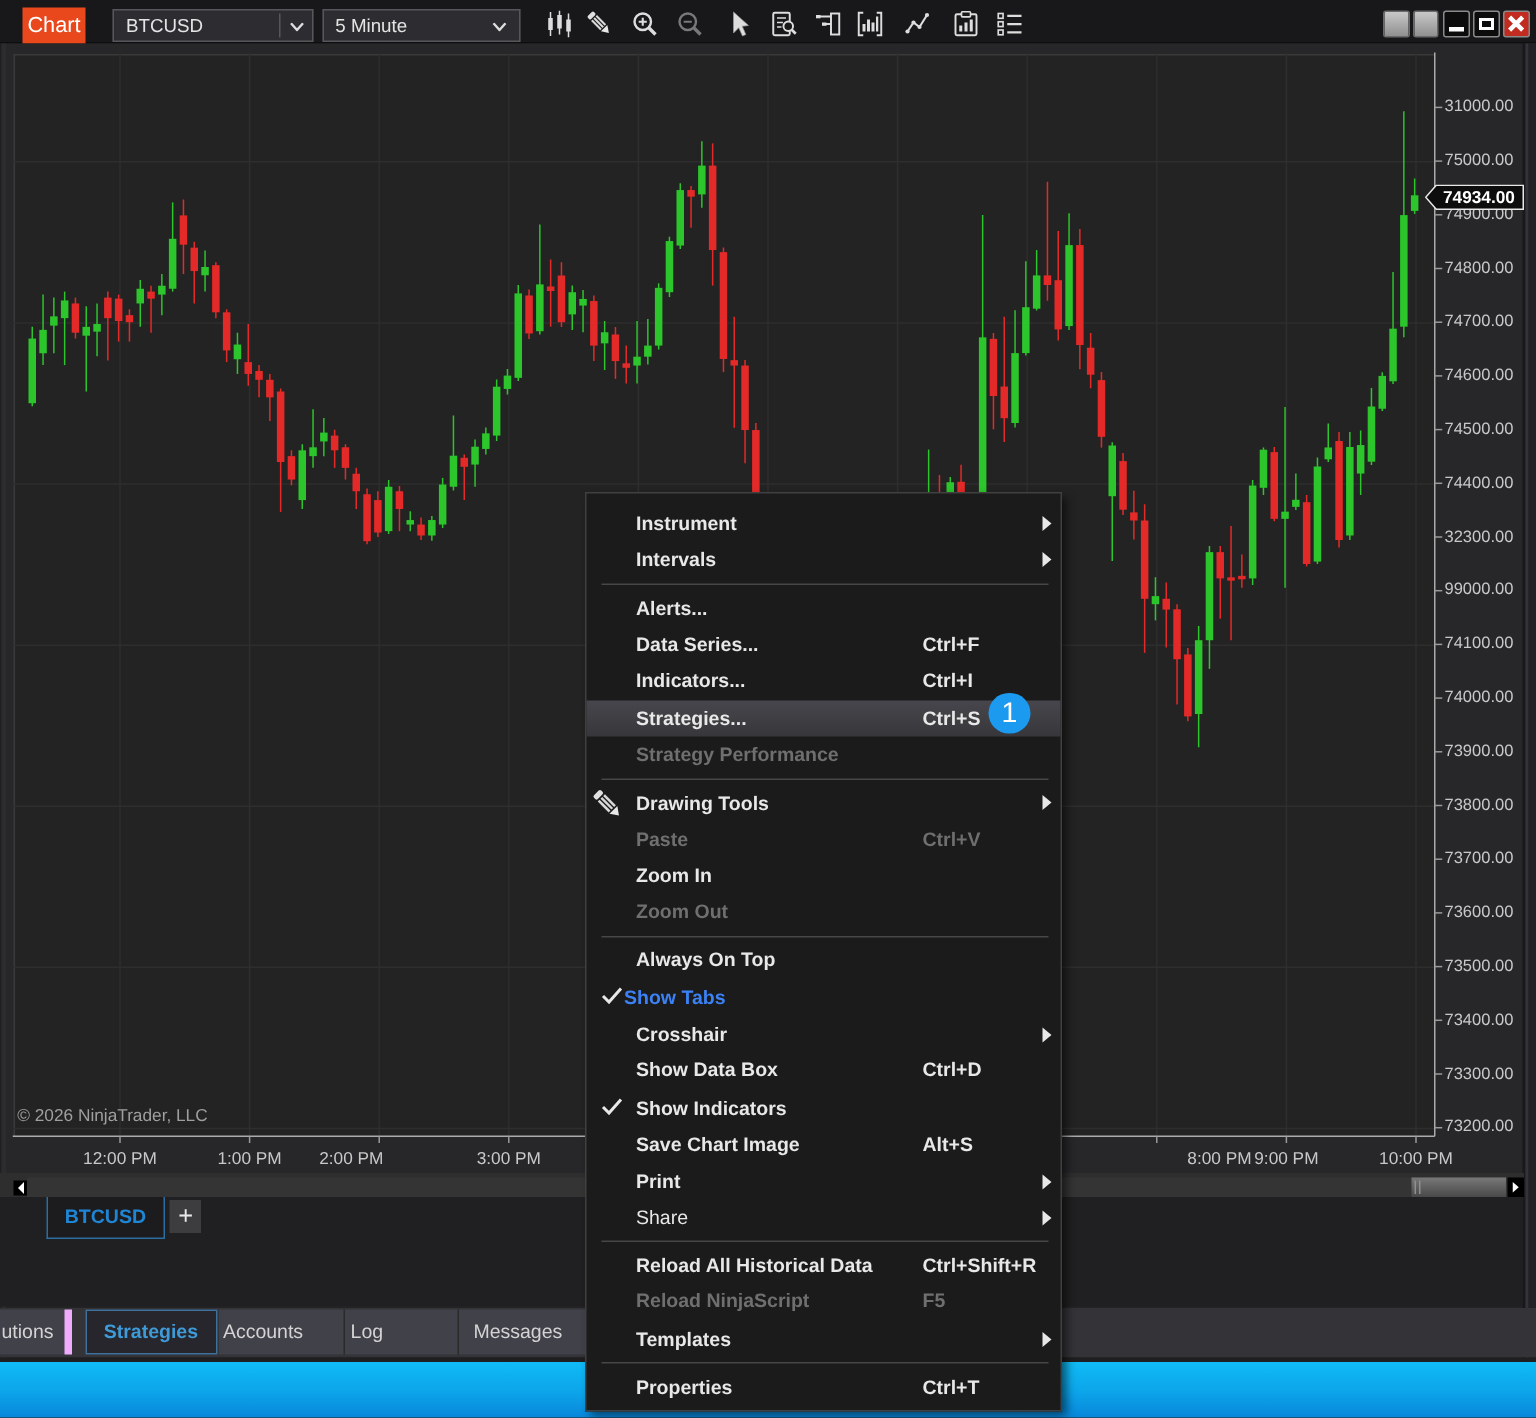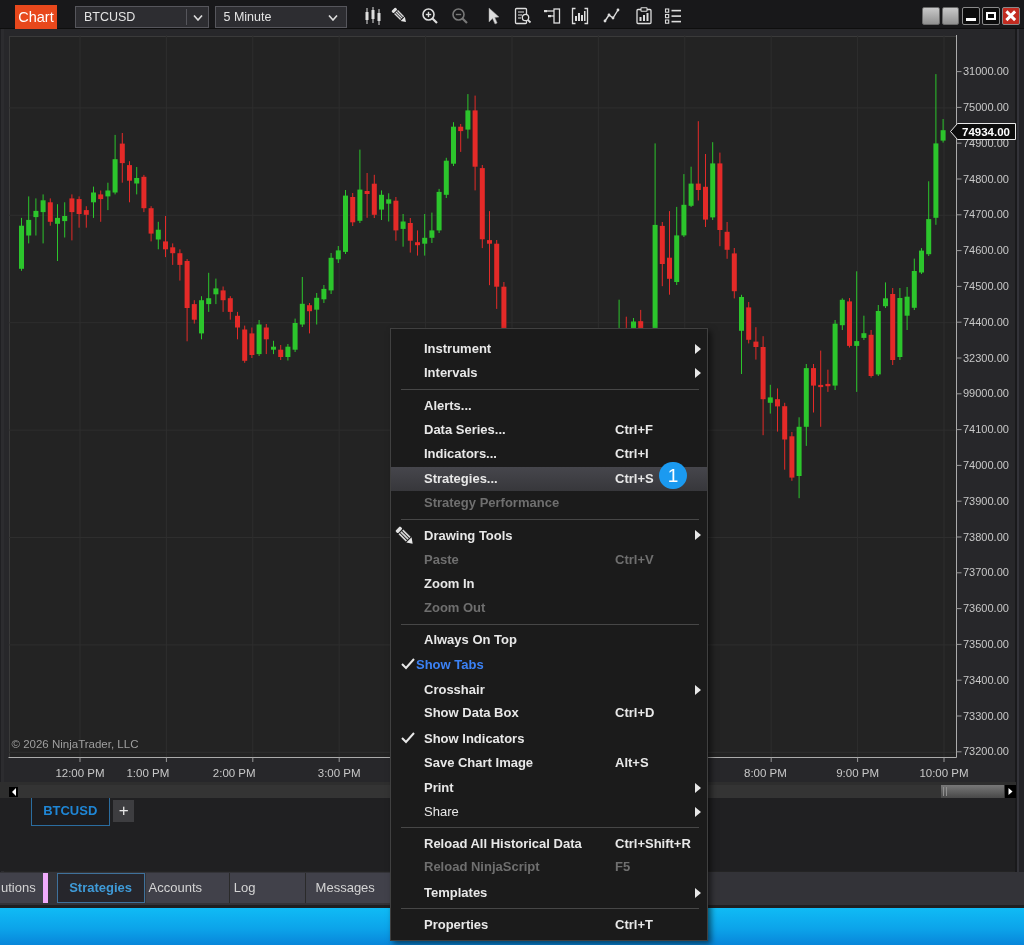--- a/index.html
+++ b/index.html
@@ -444,28 +444,28 @@
 <div style="position:absolute;left:963px;top:458.9px;font-size:11px;color:#c8c8c8;white-space:nowrap">74000.00</div>
 <div style="position:absolute;left:963px;top:494.7px;font-size:11px;color:#c8c8c8;white-space:nowrap">73900.00</div>
 <div style="position:absolute;left:963px;top:530.5px;font-size:11px;color:#c8c8c8;white-space:nowrap">73800.00</div>
 <div style="position:absolute;left:963px;top:566.3px;font-size:11px;color:#c8c8c8;white-space:nowrap">73700.00</div>
 <div style="position:absolute;left:963px;top:602.1px;font-size:11px;color:#c8c8c8;white-space:nowrap">73600.00</div>
 <div style="position:absolute;left:963px;top:637.9px;font-size:11px;color:#c8c8c8;white-space:nowrap">73500.00</div>
 <div style="position:absolute;left:963px;top:673.7px;font-size:11px;color:#c8c8c8;white-space:nowrap">73400.00</div>
 <div style="position:absolute;left:963px;top:709.5px;font-size:11px;color:#c8c8c8;white-space:nowrap">73300.00</div>
 <div style="position:absolute;left:963px;top:745.3px;font-size:11px;color:#c8c8c8;white-space:nowrap">73200.00</div>
 <div style="position:absolute;left:40.0px;top:767px;width:80px;text-align:center;font-size:11.5px;color:#c8c8c8;white-space:nowrap">12:00 PM</div>
-<div style="position:absolute;left:126.4px;top:767px;width:80px;font-size:11.5px;color:#c8c8c8;white-space:nowrap">1:00 PM</div>
+<div style="position:absolute;left:126.4px;top:767px;width:80px;text-align:center;font-size:11.5px;color:#c8c8c8;white-space:nowrap">1:00 PM</div>
 <div style="position:absolute;left:212.8px;top:767px;width:80px;text-align:left;font-size:11.5px;color:#c8c8c8;white-space:nowrap">2:00 PM</div>
 <div style="position:absolute;left:299.2px;top:767px;width:80px;text-align:center;font-size:11.5px;color:#c8c8c8;white-space:nowrap">3:00 PM</div>
 <div style="position:absolute;left:385.6px;top:767px;width:80px;text-align:center;font-size:11.5px;color:#c8c8c8;white-space:nowrap">4:00 PM</div>
 <div style="position:absolute;left:472.0px;top:767px;width:80px;text-align:center;font-size:11.5px;color:#c8c8c8;white-space:nowrap">5:00 PM</div>
 <div style="position:absolute;left:558.4px;top:767px;width:80px;text-align:center;font-size:11.5px;color:#c8c8c8;white-space:nowrap">6:00 PM</div>
 <div style="position:absolute;left:644.8px;top:767px;width:80px;text-align:center;font-size:11.5px;color:#c8c8c8;white-space:nowrap">7:00 PM</div>
-<div style="position:absolute;left:744px;top:767px;width:80px;font-size:11.5px;color:#c8c8c8;white-space:nowrap">8:00 PM</div>
+<div style="position:absolute;left:773px;top:767px;width:80px;text-align:center;font-size:11.5px;color:#c8c8c8;white-space:nowrap">8:00 PM</div>
 <div style="position:absolute;left:817.6px;top:767px;width:80px;text-align:center;font-size:11.5px;color:#c8c8c8;white-space:nowrap">9:00 PM</div>
 <div style="position:absolute;left:904.0px;top:767px;width:80px;text-align:center;font-size:11.5px;color:#c8c8c8;white-space:nowrap">10:00 PM</div>
 <div class="abs" style="left:11.5px;top:738px;font-size:11.5px;color:#9f9f9f">© 2026 NinjaTrader, LLC</div>
 
 <svg width="68" height="17" viewBox="0 0 68 17" style="position:absolute;left:950px;top:123px">
   <path d="M7.5 0.5 L65.5 0.5 L65.5 16.5 L7.5 16.5 L0.5 8.5 Z" fill="#0d0d0d" stroke="#e8e8e8" stroke-width="1"></path>
   <text x="12" y="12.5" font-family="Liberation Sans" font-size="11.5" font-weight="bold" fill="#fff">74934.00</text>
 </svg>
 
 <div class="abs" style="left:0;top:781.5px;width:1016px;height:16px;background:#2e2e2e">

